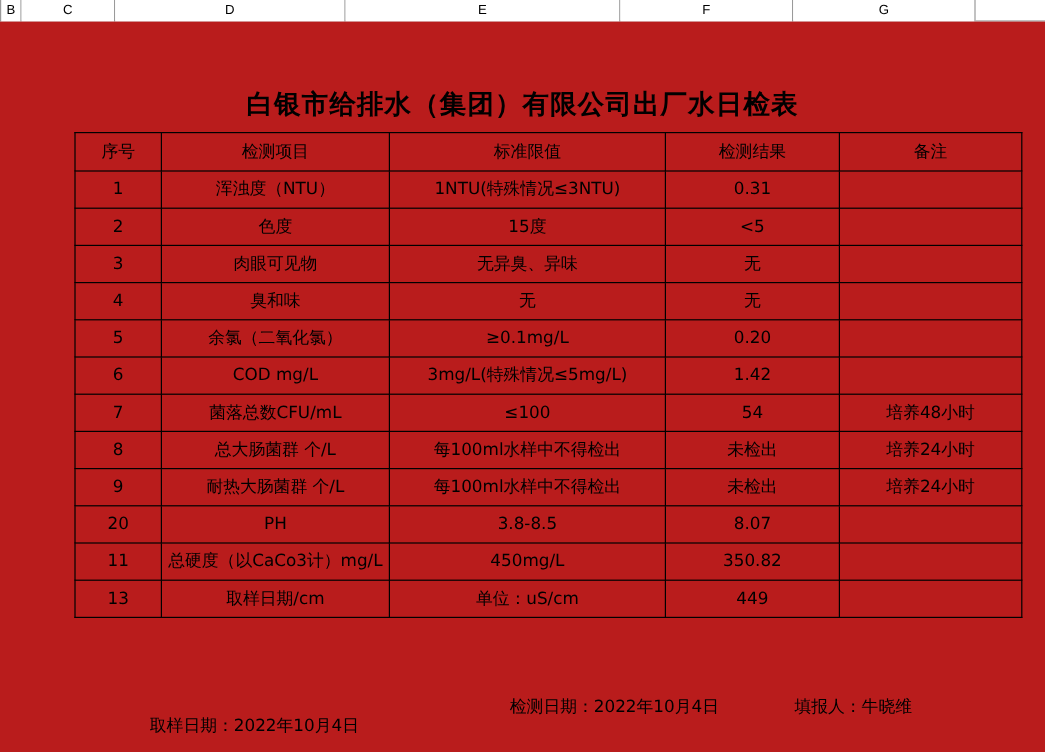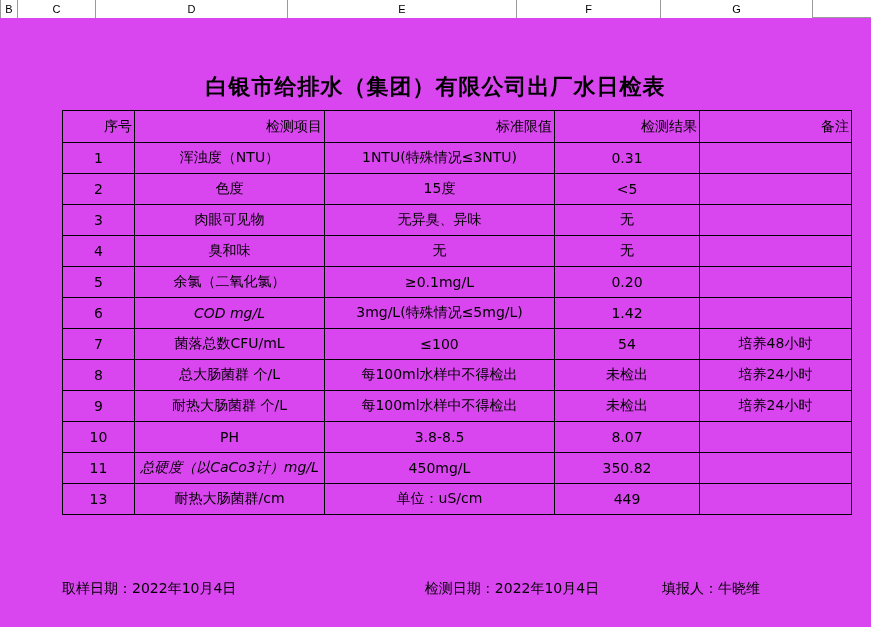--- a/index.html
+++ b/index.html
@@ -38,21 +38,21 @@
     height: 18px;
   }
   .colbar .cell:first-child { border-left: 1px solid #9a9a9a; }
 
   
   .sheet {
     position: absolute;
     top: 18px; left: 0;
     width: 871px;
     height: 609px;
-    background: #d946ef;
+    background: #b91c1c;
   }
 
   .doc-title {
     position: absolute;
     top: 54px;
     left: 0;
     width: 871px;
     text-align: center;
     font-size: 22px;
     font-weight: bold;
@@ -75,44 +75,44 @@
     text-align: center;
     vertical-align: middle;
     font-size: 14px;
     color: #000;
     font-family: "DejaVu Sans", "Liberation Sans", sans-serif;
     padding: 0 2px;
     box-sizing: border-box;
     white-space: nowrap;
     overflow: hidden;
   }
-  table.report tr.head td { height: 32px; text-align: right; }
+  table.report tr.head td { height: 32px; }
 
   col.c-no   { width: 72px; }
   col.c-item { width: 190px; }
   col.c-std  { width: 230px; }
   col.c-res  { width: 145px; }
   col.c-rem  { width: 152px; }
 
   .footer {
     position: absolute;
     top: 562px;
     left: 62px;
     width: 789px;
     display: flex;
     font-size: 14px;
     color: #000;
     font-family: "DejaVu Sans", "Liberation Sans", sans-serif;
   }
-  .footer .f1 { width: 300px; text-align: left; }
+  .footer .f1 { width: 300px; text-align: center; margin-top: 16px; }
   .footer .f2 { width: 300px; text-align: center; }
   .footer .f3 { width: 189px; text-align: left; }
 
   
-  .sm { font-size: 12px; font-style: italic; }
+  .sm { font-size: 12px; }
 </style>
 </head>
 <body>
 
 <div class="colbar">
   <div class="cell" style="width:18px;">B</div>
   <div class="cell" style="width:78px;">C</div>
   <div class="cell" style="width:192px;">D</div>
   <div class="cell" style="width:229px;">E</div>
   <div class="cell" style="width:144px;">F</div>
@@ -197,36 +197,36 @@
         <td>培养24小时</td>
       </tr>
       <tr>
         <td>9</td>
         <td>耐热大肠菌群 个/L</td>
         <td>每100ml水样中不得检出</td>
         <td>未检出</td>
         <td>培养24小时</td>
       </tr>
       <tr>
-        <td>10</td>
+        <td>20</td>
         <td>PH</td>
         <td>3.8-8.5</td>
         <td>8.07</td>
         <td></td>
       </tr>
       <tr>
         <td>11</td>
         <td class="sm">总硬度（以CaCo3计）mg/L</td>
         <td>450mg/L</td>
         <td>350.82</td>
         <td></td>
       </tr>
       <tr>
         <td>13</td>
-        <td>耐热大肠菌群/cm</td>
+        <td>取样日期/cm</td>
         <td>单位：uS/cm</td>
         <td>449</td>
         <td></td>
       </tr>
     </tbody>
   </table>
 
   <div class="footer">
     <div class="f1">取样日期：2022年10月4日</div>
     <div class="f2">检测日期：2022年10月4日</div>

